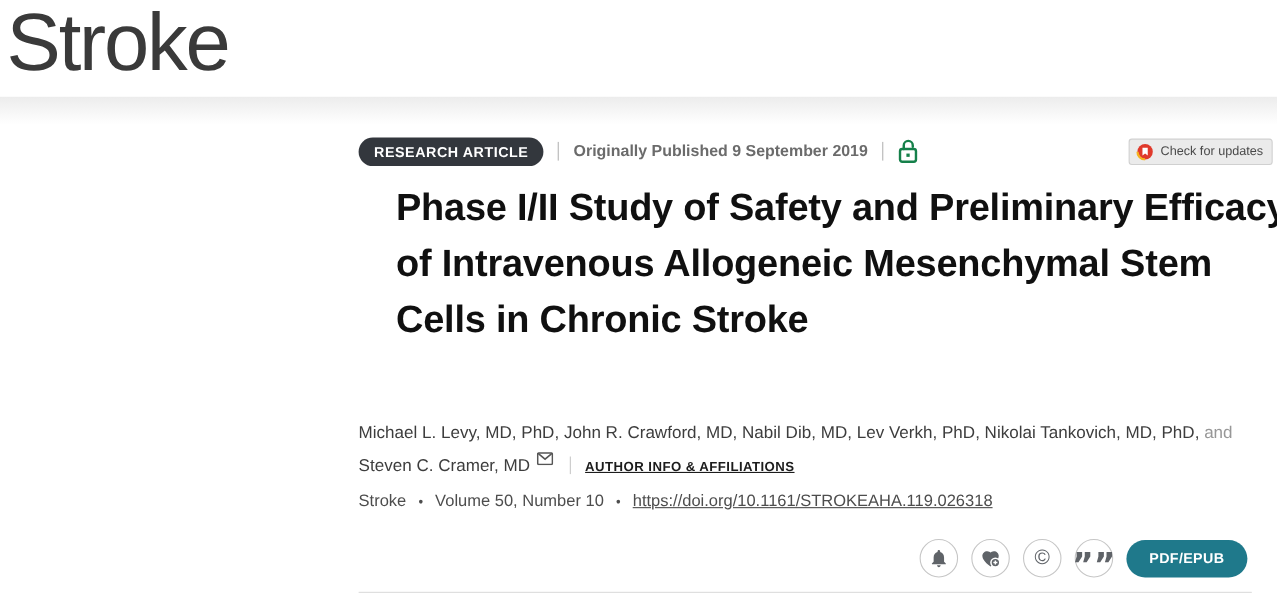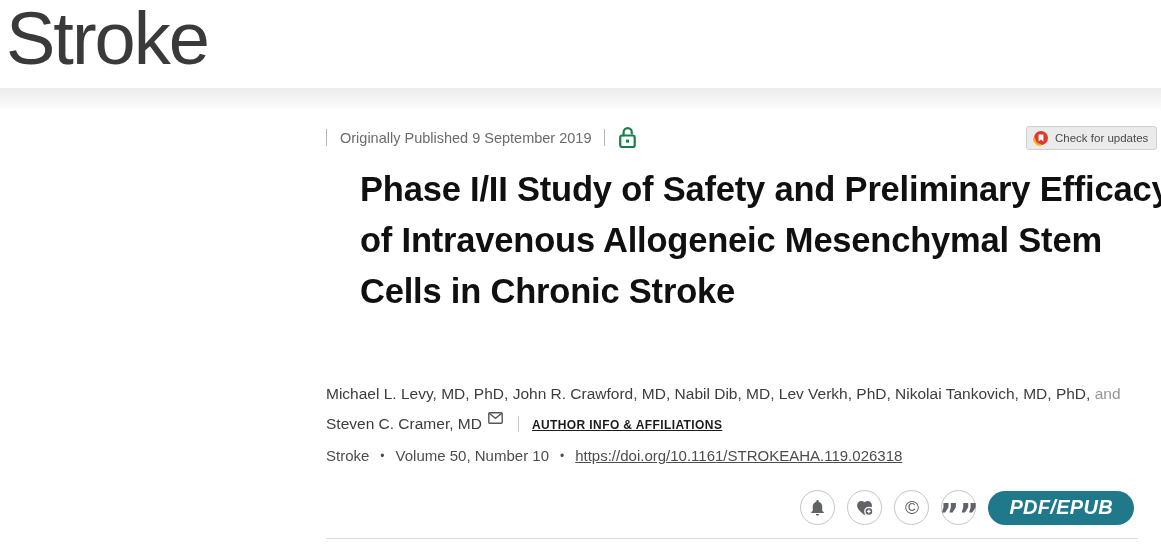--- a/index.html
+++ b/index.html
@@ -48,21 +48,21 @@
     padding: 6px 14px 5px 14px;
     border-radius: 14px;
     white-space: nowrap;
   }
   .vdiv {
     width: 1px; height: 17px;
     background: #b5b5b5;
   }
   .published {
     font-size: 14.5px;
-    font-weight: normal;
+    font-weight: bold;
     color: #6b6b6b;
     white-space: nowrap;
   }
   .lock-icon svg { display: block; }
 
   .check-updates {
     position: absolute;
     left: 1026px; top: 126px;
     height: 24px;
     display: flex; align-items: center; gap: 6px;
@@ -178,44 +178,44 @@
     transform: translateY(7px);
     font-family: "DejaVu Sans", sans-serif;
   }
   .pdf-btn {
     height: 34px;
     border: none;
     border-radius: 17px;
     background: #1f798b;
     color: #ffffff;
     font-family: "Liberation Sans", sans-serif;
-    font-size: 20px;
+    font-size: 13px;
     font-weight: bold;
     letter-spacing: 0.3px;
     padding: 0 21px;
     cursor: pointer;
-    font-style: italic;
   }
 
   .bottom-divider {
     position: absolute;
     left: 326px; top: 538px;
     width: 812px; height: 1px;
     background: #dcdcdc;
   }
 </style>
 </head>
 <body>
 
 <div class="page">
 
   <div class="logo">Stroke</div>
   <div class="header-shadow"></div>
 
   <div class="meta-row">
+    <span class="badge">RESEARCH ARTICLE</span>
     <span class="vdiv"></span>
     <span class="published">Originally Published 9 September 2019</span>
     <span class="vdiv"></span>
     <span class="lock-icon">
       <svg width="19" height="23" viewBox="0 0 19 23">
         <rect x="2.2" y="9.5" width="14.5" height="11.5" rx="2" fill="none" stroke="#15804a" stroke-width="2.2"></rect>
         <path d="M5.6 9.5 V6.2 a4.1 4.1 0 0 1 8.2 0 V7.4" fill="none" stroke="#15804a" stroke-width="2.2" stroke-linecap="round"></path>
         <rect x="8" y="13.6" width="3" height="3" fill="#15804a"></rect>
       </svg>
     </span>

